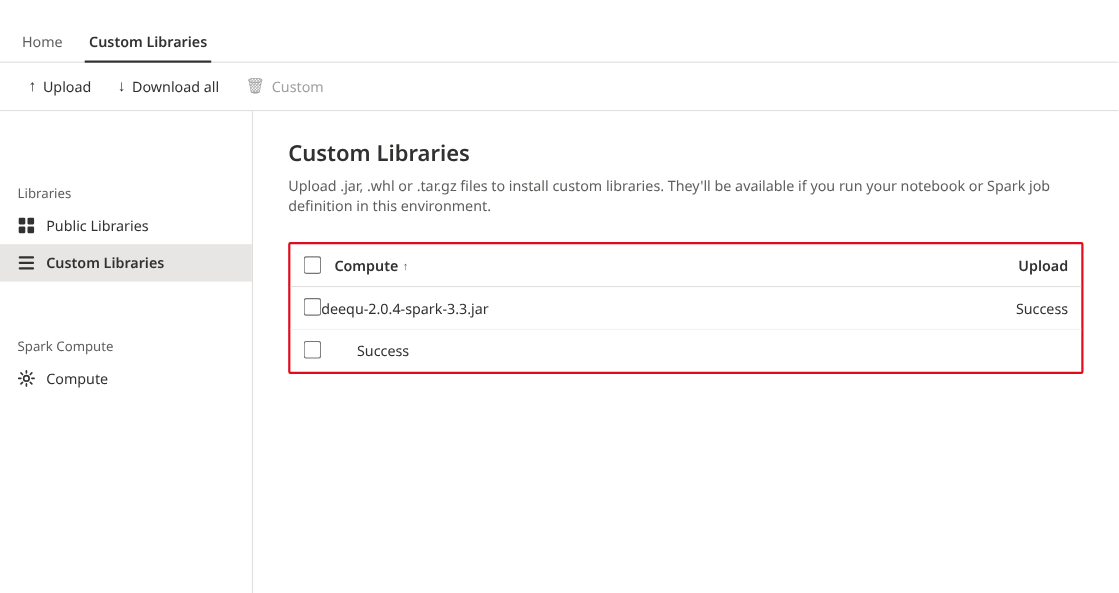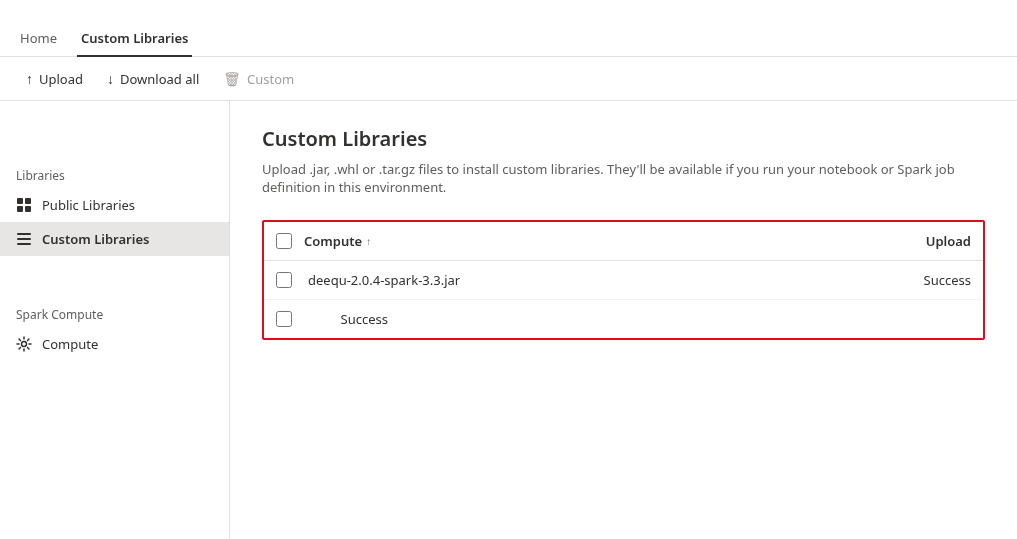--- a/index.html
+++ b/index.html
@@ -184,24 +184,24 @@
       text-align: right;
     }
 
     .sort-icon {
       font-size: 10px;
       color: #605e5c;
     }
 
     .table-row {
       display: flex;
-      align-items: center;
+      align-items: flex-start;
       padding: 10px 12px;
       border-bottom: 1px solid #f3f2f1;
-      gap: 16px;
+      gap: 0;
     }
 
     .table-row:last-child {
       border-bottom: none;
     }
 
     .row-checkbox {
       width: 16px;
       height: 16px;
       border: 1px solid #8a8886;

